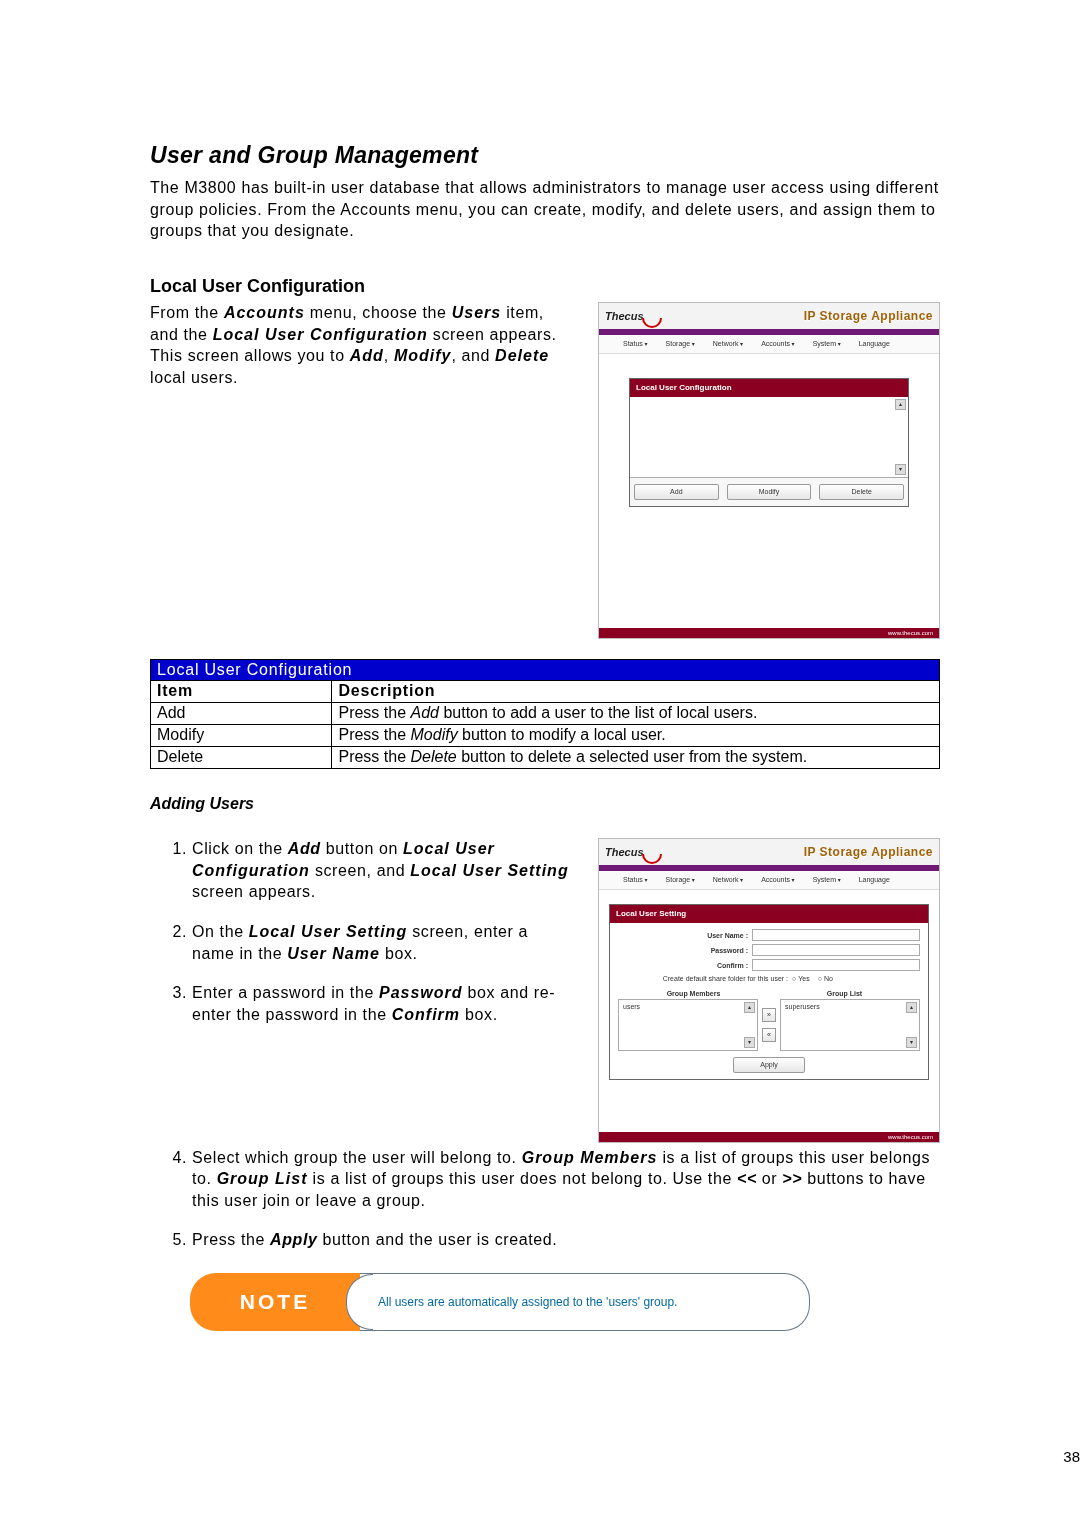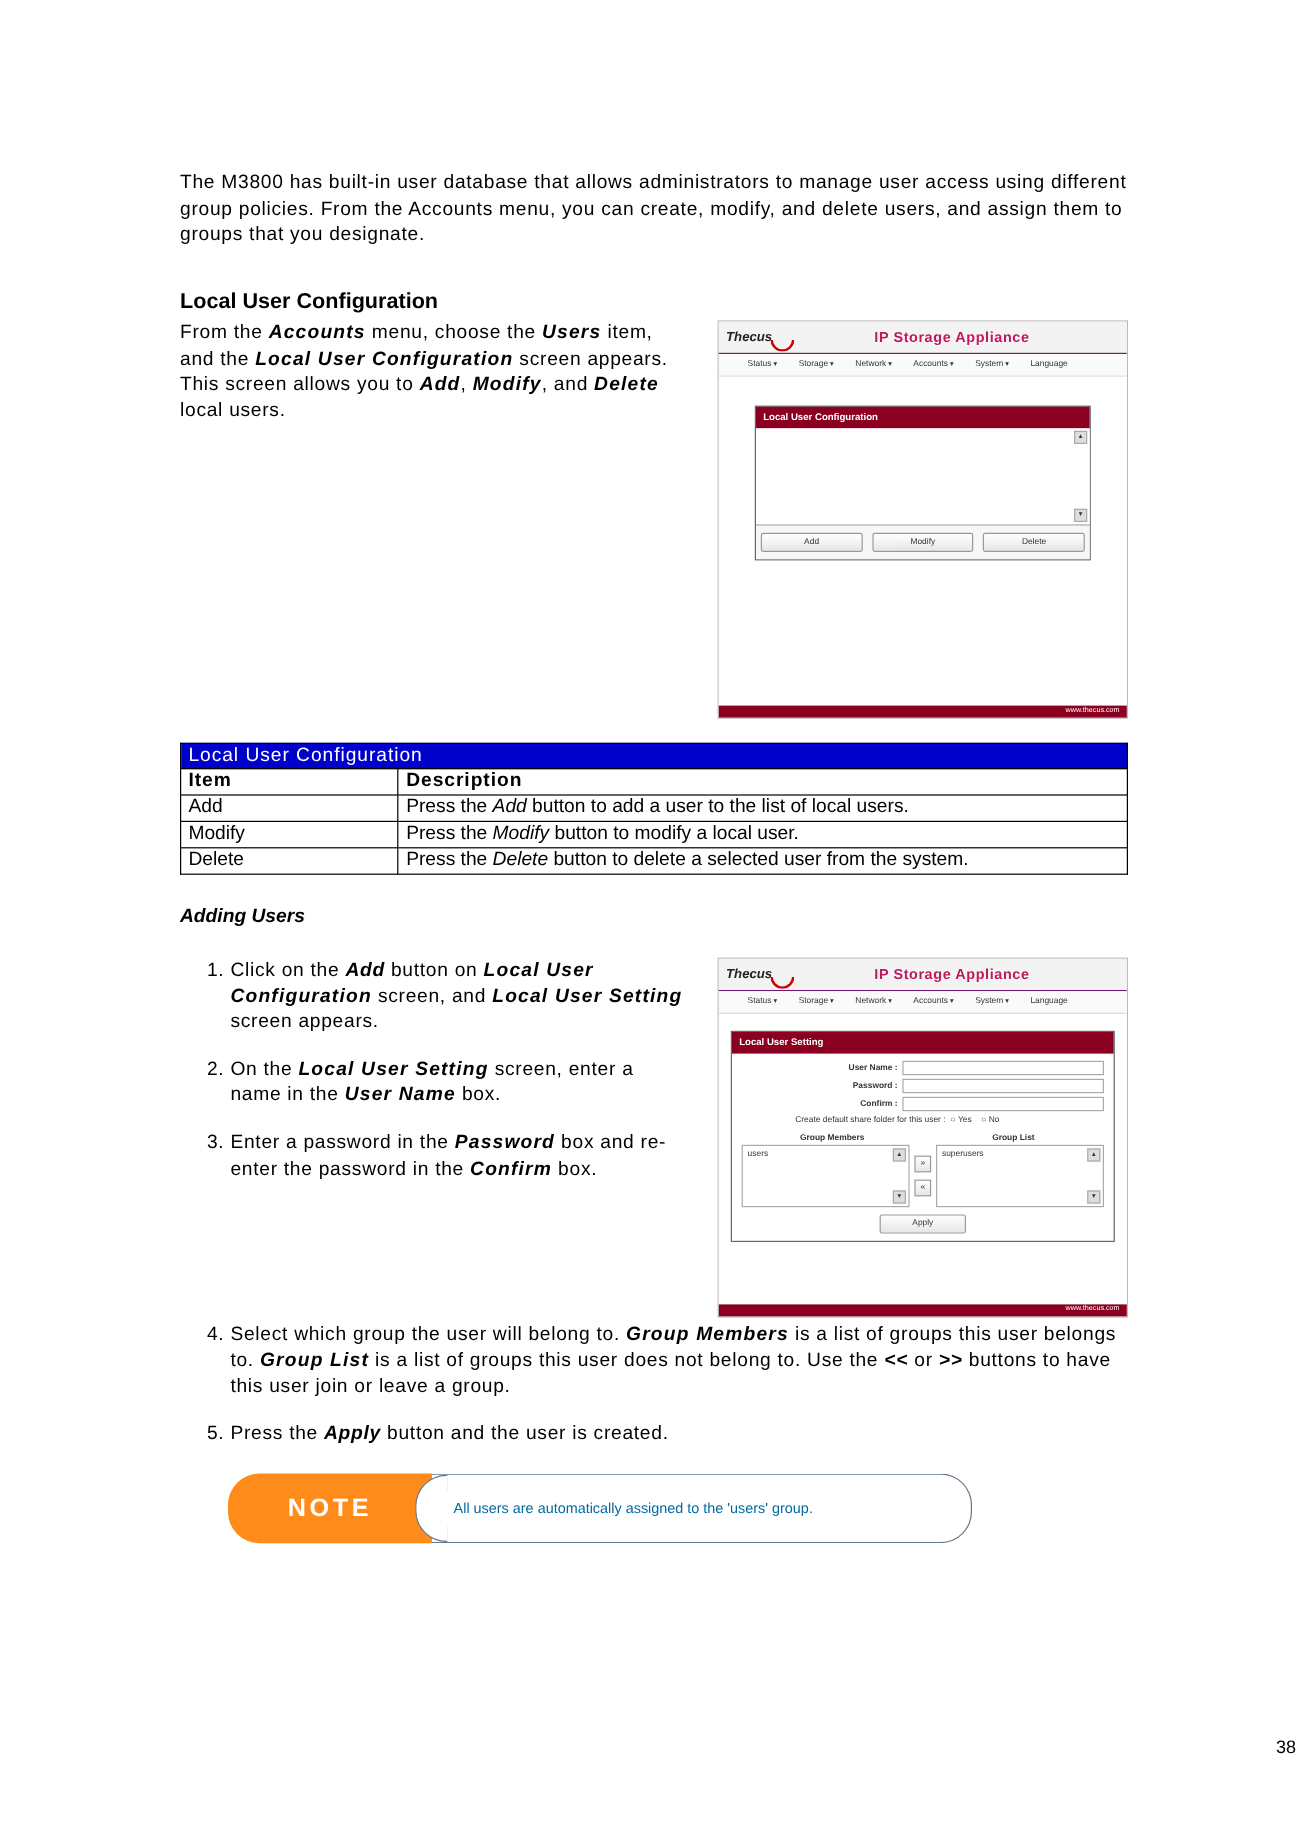--- a/index.html
+++ b/index.html
@@ -47,21 +47,21 @@
     border: 1px solid #bbb;
     background: #fff;
     font-size: 7px;
     color: #333;
     position: relative;
   }
   .ui-header {
     display: flex;
     align-items: center;
     height: 26px;
-    border-bottom: 1px solid #701a75;
+    border-bottom: 6px solid #701a75;
     background: #f3f3f3;
     padding: 0 6px;
   }
   .ui-logo {
     font-style: italic;
     font-weight: bold;
     font-size: 11px;
     color: #222;
     position: relative;
     padding-right: 10px;
@@ -72,22 +72,22 @@
     right: -8px;
     bottom: -4px;
     width: 16px;
     height: 8px;
     border: 2px solid #c00;
     border-top: none;
     border-radius: 0 0 16px 16px;
   }
   .ui-title {
     flex: 1;
-    text-align: center;
-    color: #be185d;
+    text-align: right;
+    color: #a16207;
     font-size: 12px;
     font-weight: bold;
     letter-spacing: .5px;
     text-shadow: 0 1px 0 #fff;
   }
   .ui-menubar {
     display: flex;
     gap: 18px;
     font-size: 7px;
     color: #333;
@@ -325,20 +325,21 @@
     left: 0; right: 0;
     text-align: right;
     font-size: 15px;
   }
 </style>
 </head>
 <body>
 
 <div class="page">
 
+  <h1 class="section-title">User and Group Management</h1>
   <p class="intro">The M3800 has built-in user database that allows administrators to manage user access using different group policies. From the Accounts menu, you can create, modify, and delete users, and assign them to groups that you designate.</p>
 
   <h2 class="subhead">Local User Configuration</h2>
 
   <div class="two-col">
     <div class="left-text">
       <span>From the </span><span class="em-strong spaced">Accounts</span><span> menu, choose the </span><span class="em-strong spaced">Users</span><span> item, and the </span><span class="em-strong spaced">Local User Configuration</span><span> screen appears. This screen allows you to </span><span class="em-strong spaced">Add</span><span>, </span><span class="em-strong spaced">Modify</span><span>, and </span><span class="em-strong spaced">Delete</span><span> local users.</span>
     </div>
 
     <div class="ui-screenshot">

